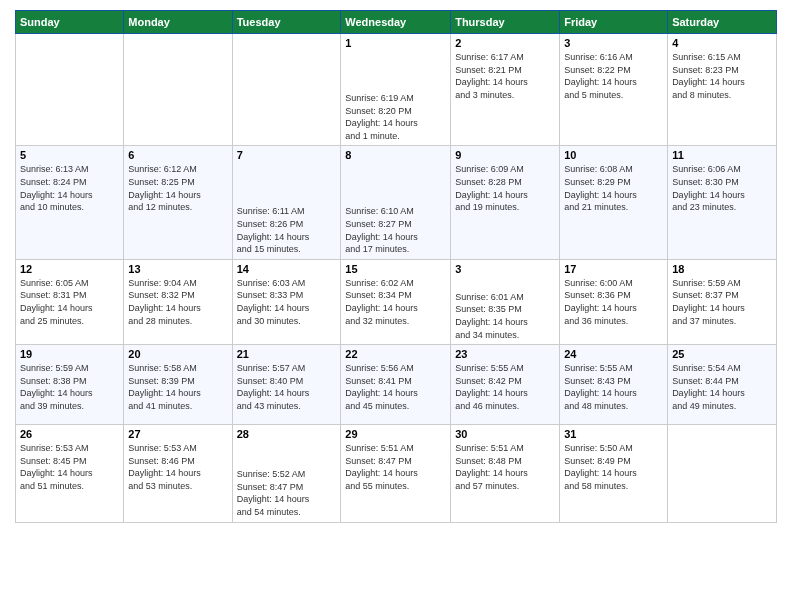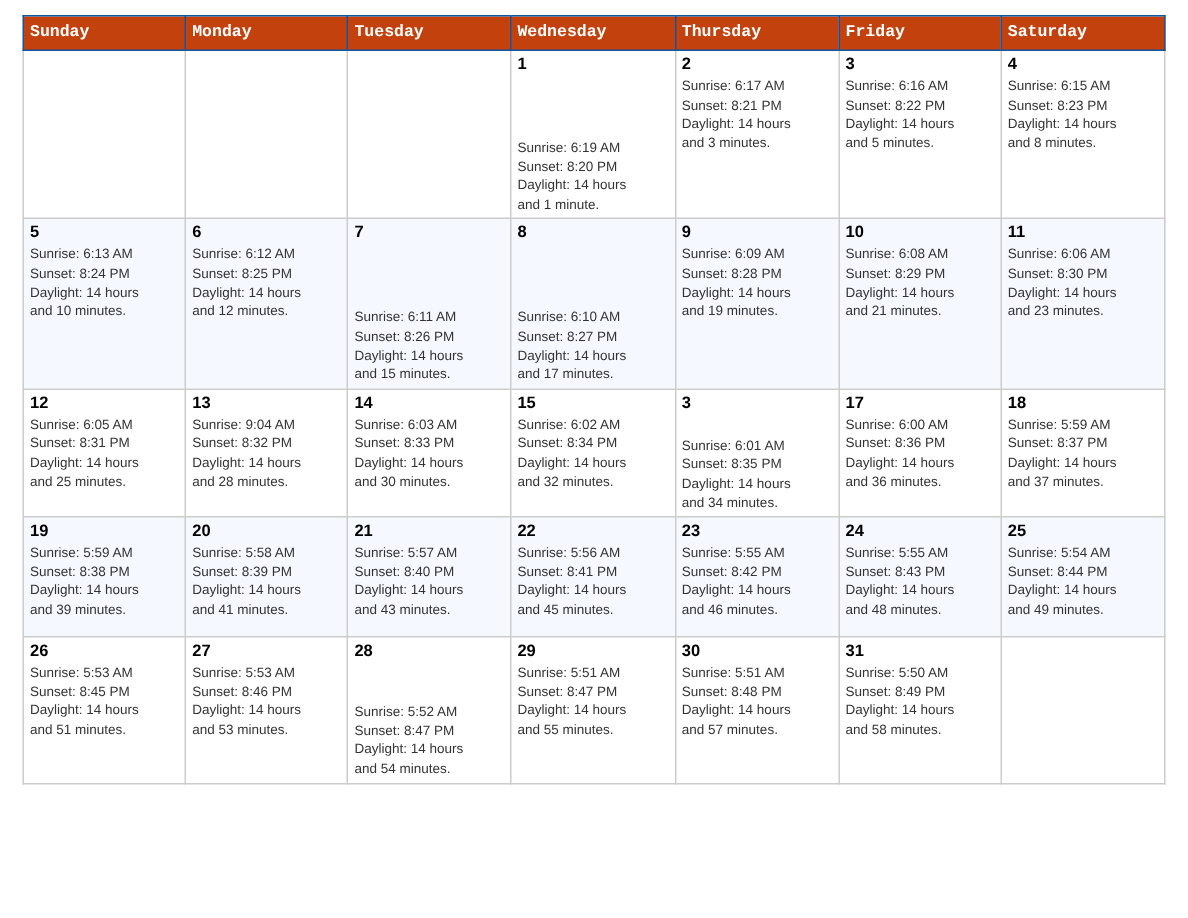--- a/index.html
+++ b/index.html
@@ -77,22 +77,21 @@
     .empty-cell {
       background: #f9f9f9;
     }
     tr:nth-child(even) td {
       background: #f5f8ff;
     }
     tr:nth-child(odd) td {
       background: #fff;
     }
     .calendar thead tr th {
-      background: #c2410c;
-      font-family: Liberation Mono, monospace;
+      background: #15803d;
     }
   </style>
 </head>
 <body>
 
 <div class="page">
 
   <table class="calendar">
     <thead>
       <tr>

